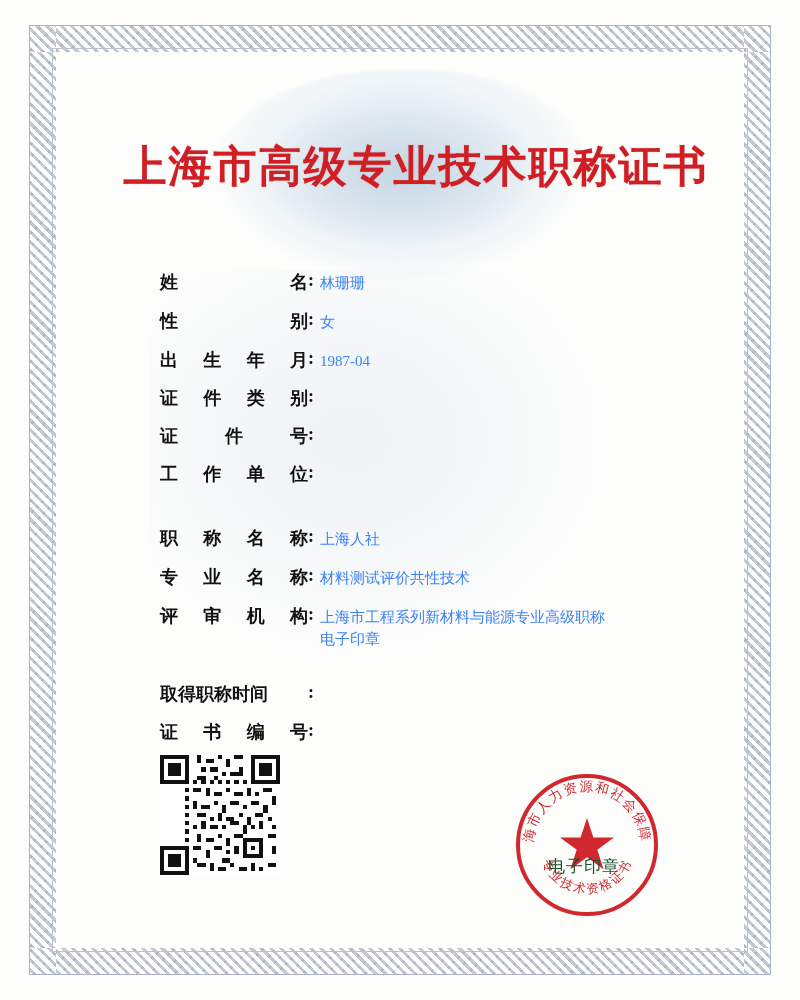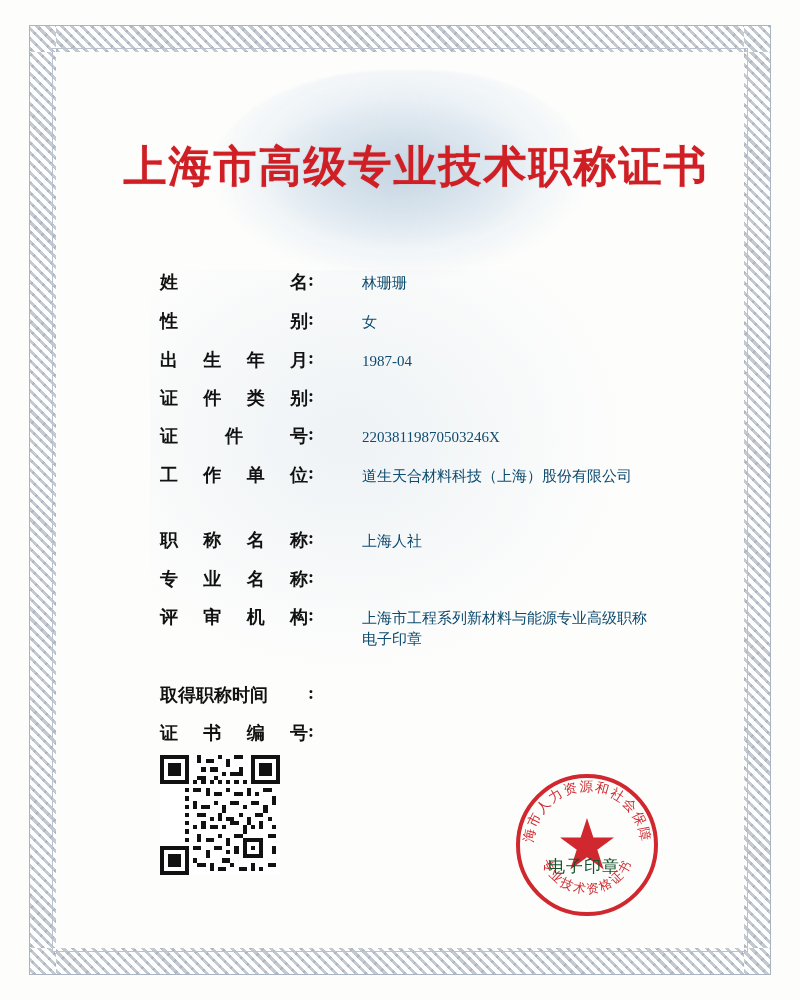--- a/index.html
+++ b/index.html
@@ -138,25 +138,24 @@
     width: 12px;
     font-family: "Liberation Serif", "DejaVu Serif", serif;
     font-size: 18px;
     font-weight: bold;
     color: #111111;
   }
   .field-value {
     flex: 1;
     font-family: "Liberation Serif", "DejaVu Serif", serif;
     font-size: 15px;
-    color: #0c4a6e;
+    color: #3b82f6;
     line-height: 1.45;
     padding-top: 3px;
     white-space: pre-line;
-    margin-left: 42px;
   }
 
   .group-gap { height: 26px; }
   .group-gap-sm { height: 18px; }
 
   
   .qr-wrap {
     position: absolute;
     left: 160px;
     top: 755px;
@@ -255,32 +254,30 @@
       <div class="field-colon">:</div>
     </div>
 
     <div class="field-row">
       <div class="field-label spread">
           <span>证</span>
           <span>件</span>
           <span>号</span>
         </div>
       <div class="field-colon">:</div>
-      <div class="field-value">22038119870503246X</div>
     </div>
 
     <div class="field-row">
       <div class="field-label spread">
           <span>工</span>
           <span>作</span>
           <span>单</span>
           <span>位</span>
         </div>
       <div class="field-colon">:</div>
-      <div class="field-value">道生天合材料科技（上海）股份有限公司</div>
     </div>
 
     <div class="group-gap"></div>
 
     <div class="field-row">
       <div class="field-label spread">
           <span>职</span>
           <span>称</span>
           <span>名</span>
           <span>称</span>
@@ -290,20 +287,21 @@
     </div>
 
     <div class="field-row">
       <div class="field-label spread">
           <span>专</span>
           <span>业</span>
           <span>名</span>
           <span>称</span>
         </div>
       <div class="field-colon">:</div>
+      <div class="field-value">材料测试评价共性技术</div>
     </div>
 
     <div class="field-row">
       <div class="field-label spread">
           <span>评</span>
           <span>审</span>
           <span>机</span>
           <span>构</span>
         </div>
       <div class="field-colon">:</div>

